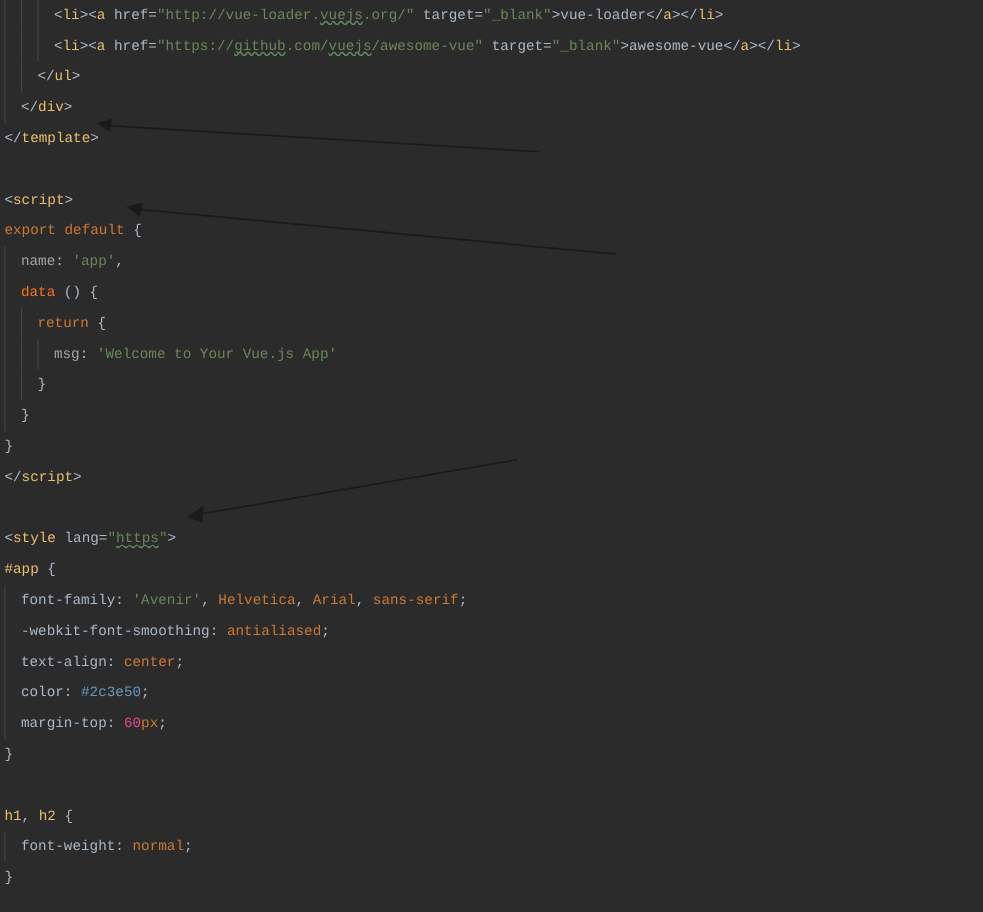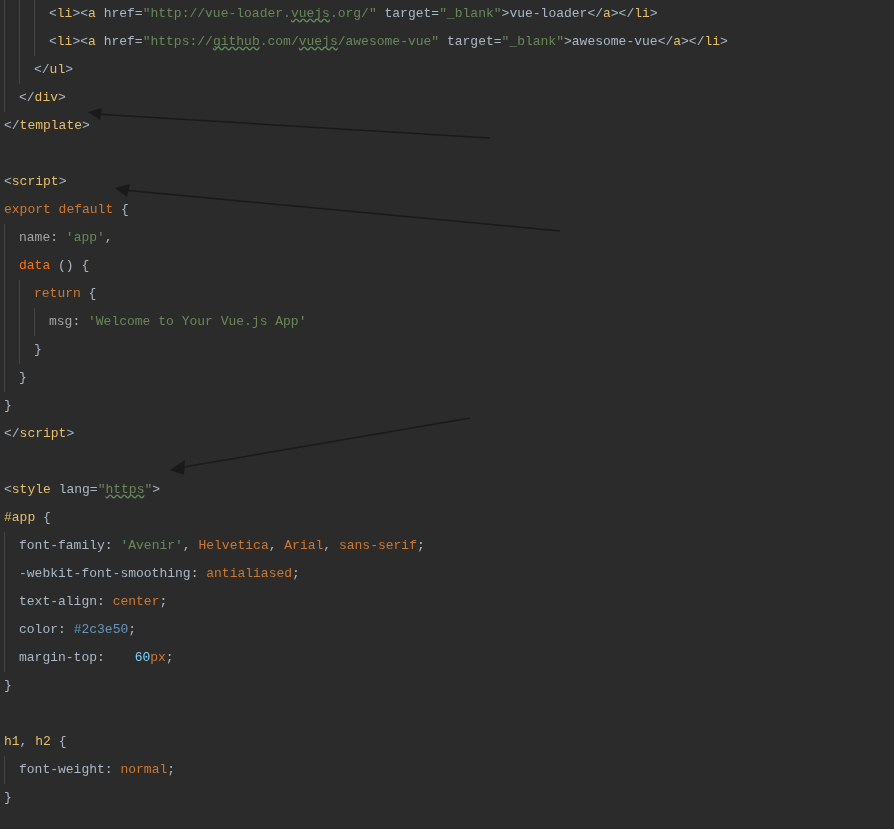--- a/index.html
+++ b/index.html
@@ -27,21 +27,21 @@
   .attr-name { color: #a9b7c6; }
   .attr-val { color: #6a8759; }
   .punct { color: #a9b7c6; }
   .keyword { color: #cc7832; }
   .string { color: #6a8759; text-align: center; }
   .prop { color: #a3a3a3; }
   .func { color: #f97316; }
   .selector { color: #e8bf6a; }
   .css-prop { color: #a9b7c6; }
   .css-valk { color: #cc7832; text-align: center; }
-  .num { color: #7dd3fc; margin-left: 22px; }
+  .num { color: #ec4899; }
   .white { color: #a9b7c6; text-align: center; }
   .hex { color: #6897bb; }
   .underline-err {
     text-decoration: underline wavy #5f8c5f;
     text-decoration-skip-ink: none;
     margin-top: 28px;
   }
   .arrow {
     position: absolute;
     pointer-events: none;

